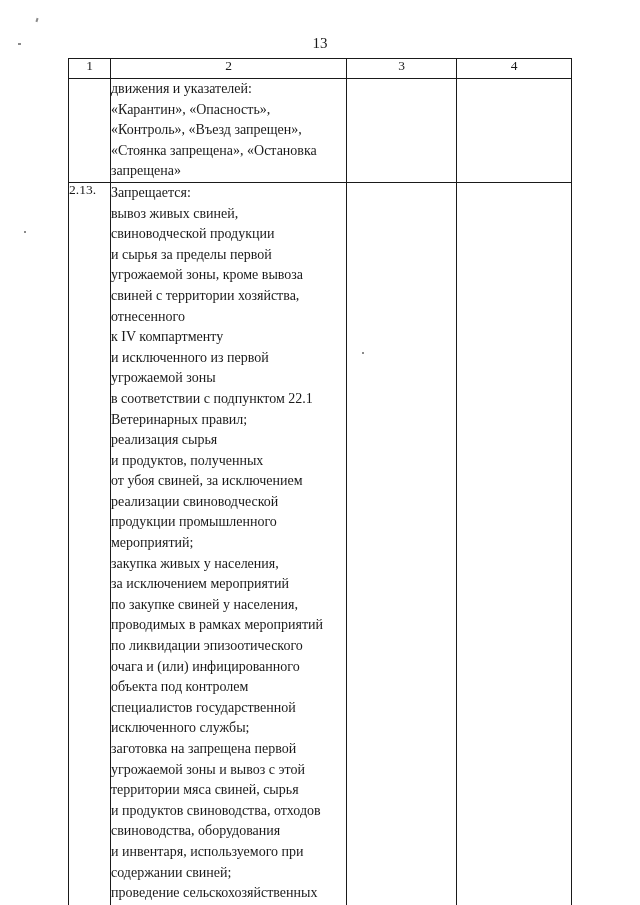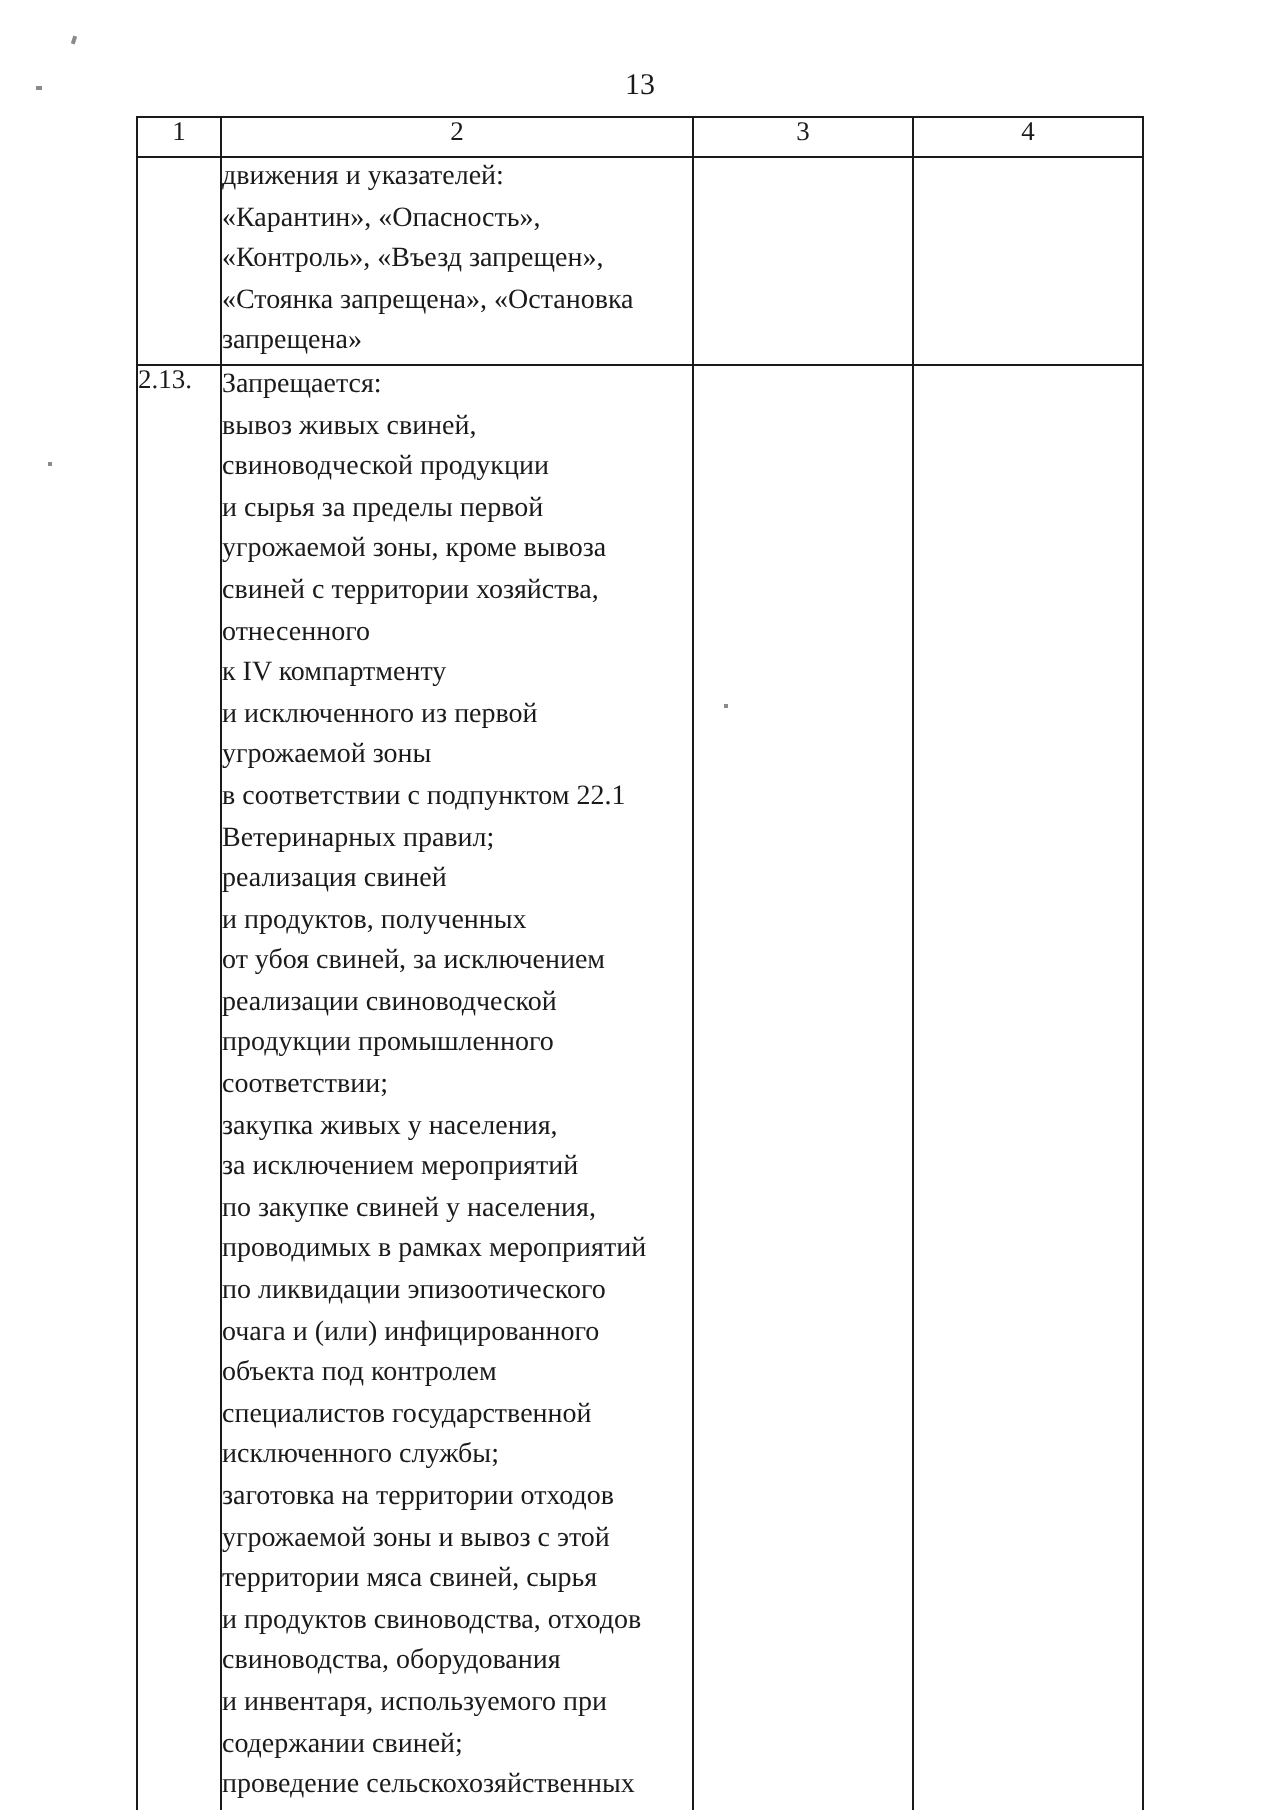--- a/index.html
+++ b/index.html
@@ -132,36 +132,36 @@
           <span class="line">свиноводческой продукции</span>
           <span class="line">и сырья за пределы первой</span>
           <span class="line">угрожаемой зоны, кроме вывоза</span>
           <span class="line">свиней с территории хозяйства,</span>
           <span class="line">отнесенного</span>
           <span class="line">к IV компартменту</span>
           <span class="line">и исключенного из первой</span>
           <span class="line">угрожаемой зоны</span>
           <span class="line">в соответствии с подпунктом 22.1</span>
           <span class="line">Ветеринарных правил;</span>
-          <span class="line">реализация свиней</span>
+          <span class="line">реализация сырья</span>
           <span class="line">и продуктов, полученных</span>
           <span class="line">от убоя свиней, за исключением</span>
           <span class="line">реализации свиноводческой</span>
           <span class="line">продукции промышленного</span>
-          <span class="line">соответствии;</span>
+          <span class="line">мероприятий;</span>
           <span class="line">закупка живых у населения,</span>
           <span class="line">за исключением мероприятий</span>
           <span class="line">по закупке свиней у населения,</span>
           <span class="line">проводимых в рамках мероприятий</span>
           <span class="line">по ликвидации  эпизоотического</span>
           <span class="line">очага и (или) инфицированного</span>
           <span class="line">объекта под контролем</span>
           <span class="line">специалистов государственной</span>
           <span class="line">исключенного службы;</span>
-          <span class="line">заготовка на территории отходов</span>
+          <span class="line">заготовка на запрещена первой</span>
           <span class="line">угрожаемой зоны и вывоз с этой</span>
           <span class="line">территории мяса свиней, сырья</span>
           <span class="line">и продуктов свиноводства, отходов</span>
           <span class="line">свиноводства, оборудования</span>
           <span class="line">и инвентаря, используемого при</span>
           <span class="line">содержании свиней;</span>
           <span class="line">проведение сельскохозяйственных</span>
           <span class="line">ярмарок, выставок (аукционов)</span>
 
         </td>

